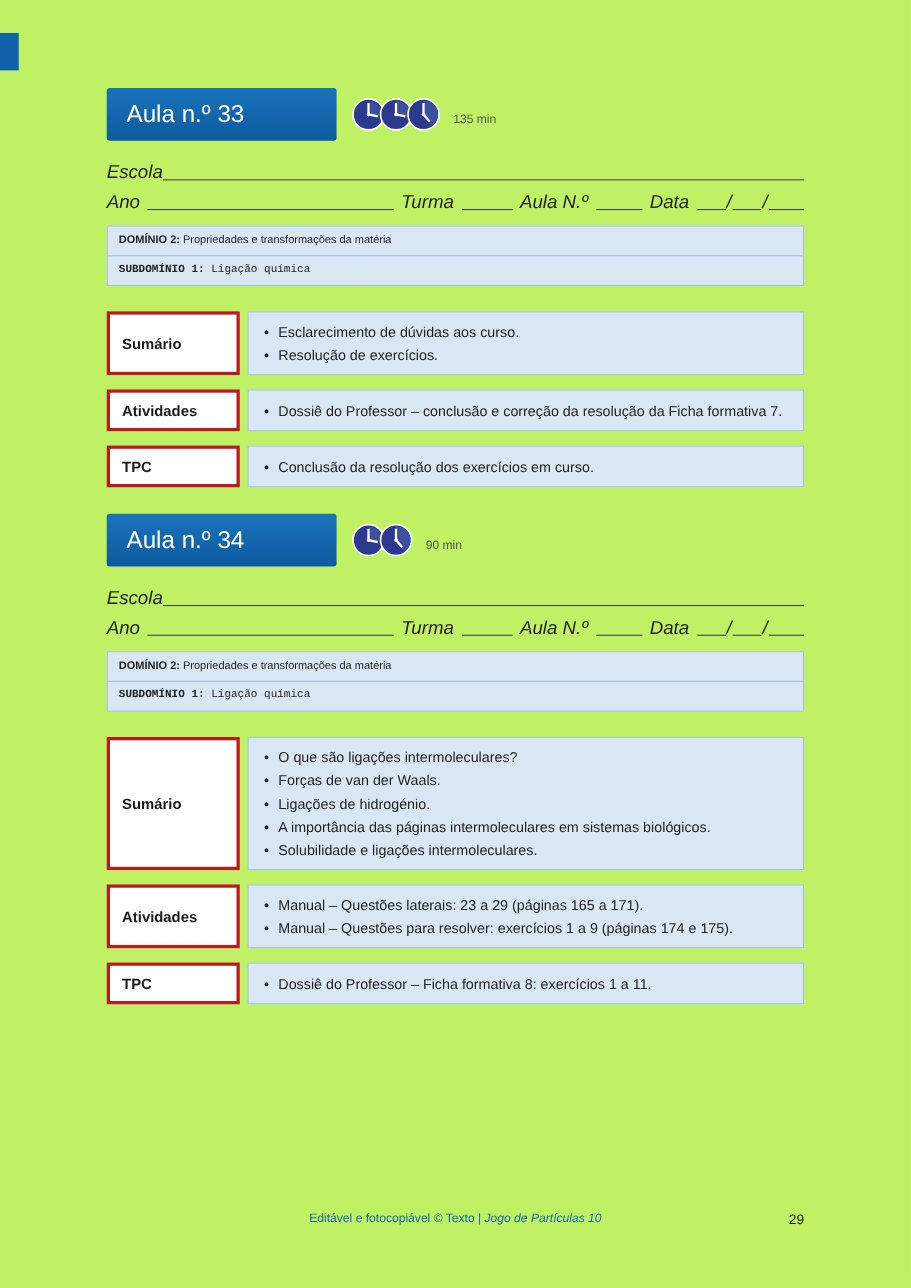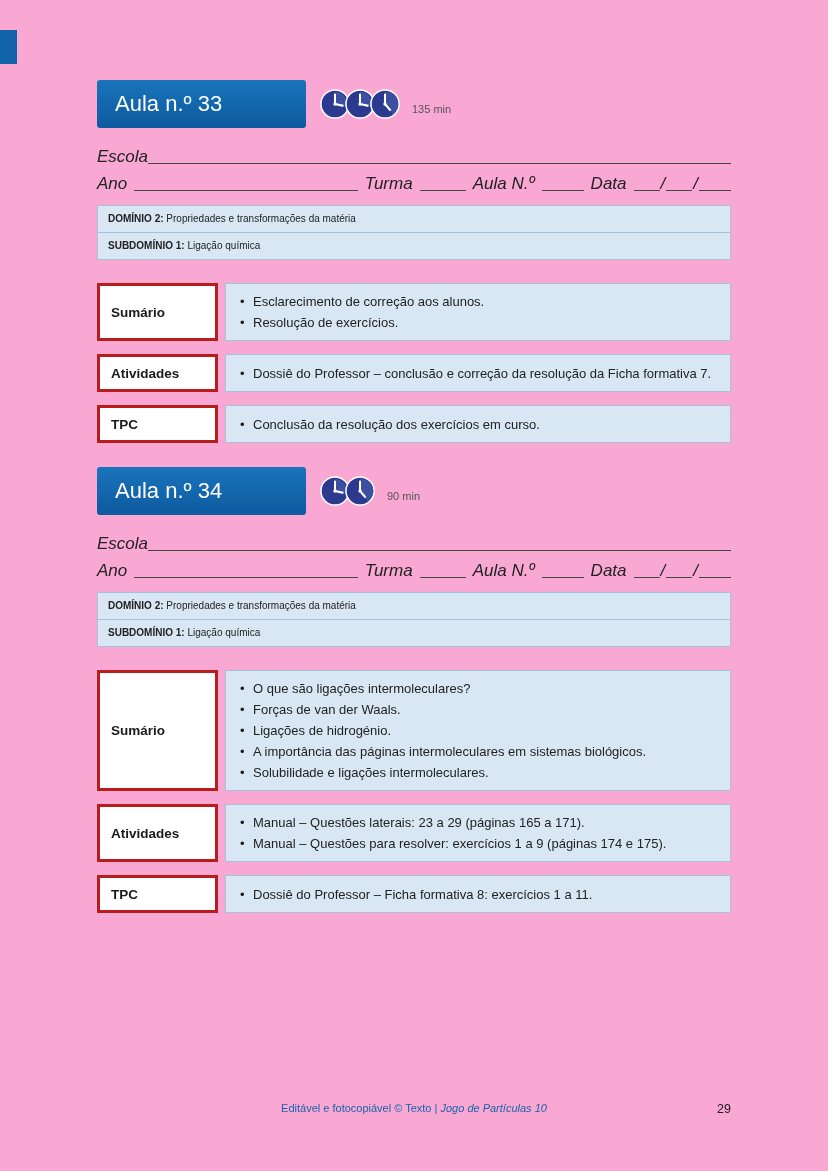--- a/index.html
+++ b/index.html
@@ -1,18 +1,18 @@
 <!DOCTYPE html>
 <html><head>
 <meta charset="utf-8">
 <style>
   * { margin:0; padding:0; box-sizing:border-box; }
   body { background:#e8e8e8; font-family:"Liberation Sans", sans-serif; }
   .page {
-    position:relative; width:828px; height:1171px; background:#f9a8d4;
+    position:relative; width:828px; height:1171px; background:#bef264;
     margin:0 auto; overflow:hidden; color:#333;
   }
   .corner-tab {
     position:absolute; left:0; top:30px; width:17px; height:34px;
     background:#1063a8;
   }
   .content { position:absolute; left:97px; top:0; width:634px; }
 
   
   .lesson-header { display:flex; align-items:center; }
@@ -38,21 +38,21 @@
   .grow { flex:1; }
   .sp { width:7px; }
   .slash { padding:0 1px 1px 1px; }
 
   
   .domain-box { margin-top:9px; }
   .domain-row {
     background:#d9e7f4; border:1px solid #a4c2dc;
     padding:4px 10px; font-size:10px; color:#222; line-height:18px;
   }
-  .domain-row + .domain-row { margin-top:-1px; }
+  .domain-row + .domain-row { margin-top:-1px;font-family:Liberation Mono, monospace; }
   .b { font-weight:bold; }
 
   
   .info-row { display:flex; align-items:stretch; margin-top:13px; }
   .info-row.firstrow { margin-top:23px; }
   .info-label {
     width:121px; background:#fff; border:3px solid #b91c1c;
     font-weight:bold; font-size:13.5px; color:#1a1a1a;
     display:flex; align-items:center; padding-left:11px; min-height:38px;
   }
@@ -151,21 +151,21 @@
         </div>
         <div class="domain-row">
           <span class="b">SUBDOMÍNIO 1:</span><span> Ligação química</span>
         </div>
       </div>
 
       <div class="info-row firstrow">
         <div class="info-label">Sumário</div>
         <div class="info-content">
           <ul class="bullets">
-            <li>Esclarecimento de correção aos alunos.</li>
+            <li>Esclarecimento de dúvidas aos curso.</li>
             <li>Resolução de exercícios.</li>
           </ul>
         </div>
       </div>
 
       <div class="info-row">
         <div class="info-label">Atividades</div>
         <div class="info-content">
           <ul class="bullets">
             <li>Dossiê do Professor – conclusão e correção da resolução da Ficha formativa 7.</li>

